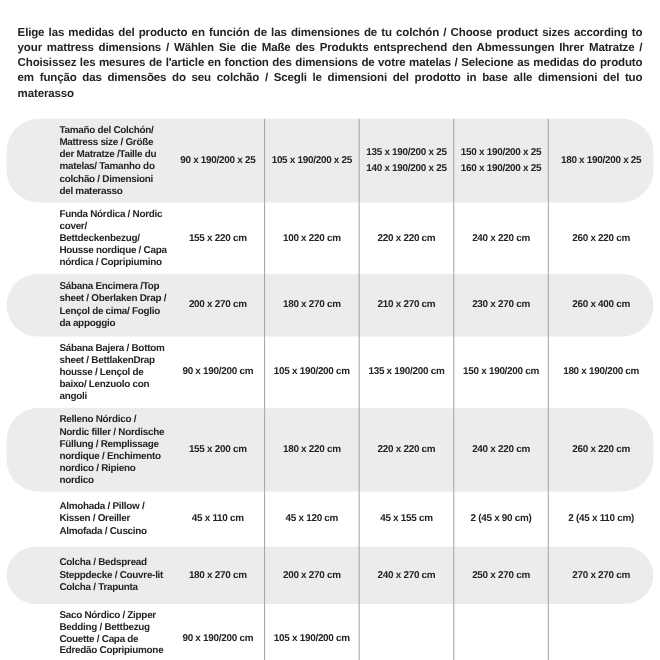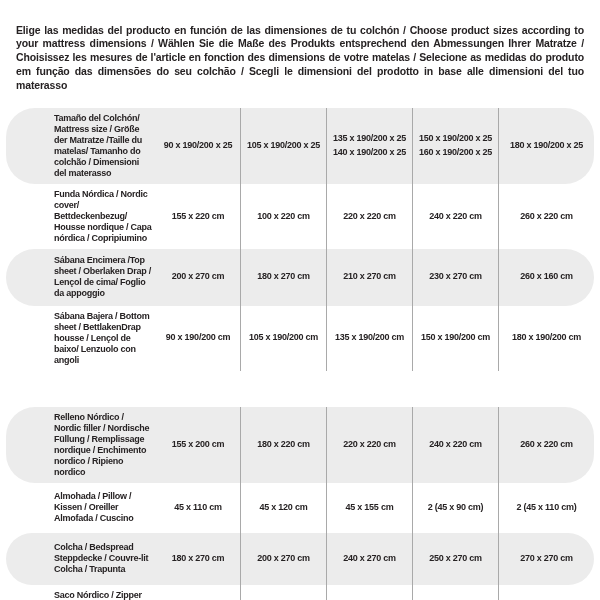--- a/index.html
+++ b/index.html
@@ -53,21 +53,21 @@
   }
   .cell + .cell { border-left: 1px solid #a9a9a9; }
   .c1 { width: 84px; }
   .c2, .c3, .c4 { width: 86px; }
   .c5 { flex: 1; }
 
   .h-mattress  { min-height: 64px; }
   .h-duvet     { min-height: 55px; }
   .h-topsheet  { min-height: 57px; }
   .h-bottom    { min-height: 57px; }
-  .h-filler    { min-height: 60px; margin-top: 36px; }
+  .h-filler    { min-height: 60px; }
   .h-pillow    { min-height: 50px; justify-content: flex-end; }
   .h-bedspread { min-height: 52px; }
   .h-zipper    { min-height: 54px; }
 </style>
 </head>
 <body>
 
 <div class="page">
 
   <p class="intro">Elige las medidas del producto en función de las dimensiones de tu colchón / Choose product sizes according to your mattress dimensions / Wählen Sie die Maße des Produkts entsprechend den Abmessungen Ihrer Matratze / Choisissez les mesures de l'article en fonction des dimensions de votre matelas / Selecione as medidas do produto em função das dimensões do seu colchão / Scegli le dimensioni del prodotto in base alle dimensioni del tuo materasso</p>
@@ -93,21 +93,21 @@
       <div class="cell c4">240 x 220 cm</div>
       <div class="cell c5">260 x 220 cm</div>
     </div>
 
     <div class="t-row stripe h-topsheet">
       <div class="cell-label">Sábana Encimera /Top sheet / Oberlaken Drap / Lençol de cima/ Foglio da appoggio</div>
       <div class="cell c1">200 x 270 cm</div>
       <div class="cell c2">180 x 270 cm</div>
       <div class="cell c3">210 x 270 cm</div>
       <div class="cell c4">230 x 270 cm</div>
-      <div class="cell c5">260 x 160 cm</div>
+      <div class="cell c5">260 x 400 cm</div>
     </div>
 
     <div class="t-row h-bottom">
       <div class="cell-label">Sábana Bajera / Bottom sheet / BettlakenDrap housse / Lençol de baixo/ Lenzuolo con angoli</div>
       <div class="cell c1">90 x 190/200 cm</div>
       <div class="cell c2">105 x 190/200 cm</div>
       <div class="cell c3">135 x 190/200 cm</div>
       <div class="cell c4">150 x 190/200 cm</div>
       <div class="cell c5">180 x 190/200 cm</div>
     </div>

